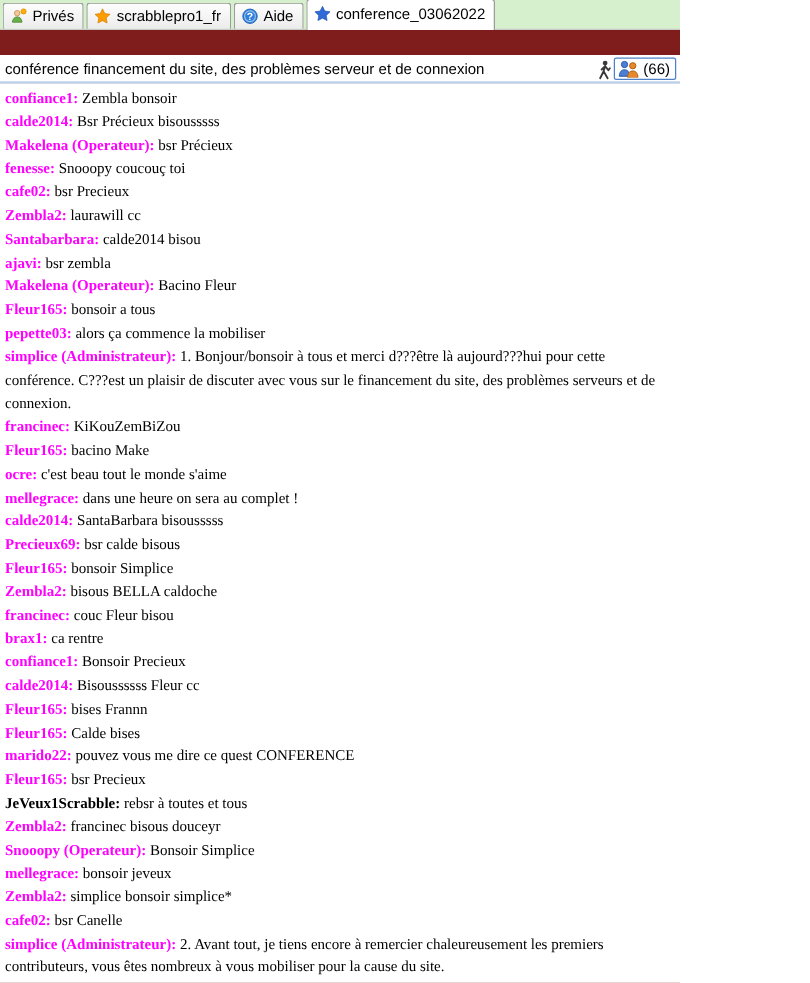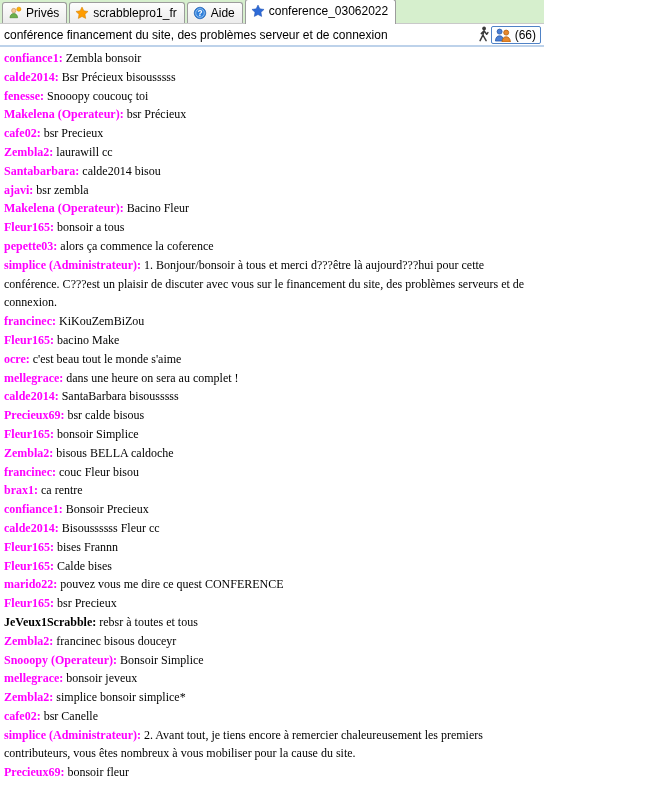--- a/index.html
+++ b/index.html
@@ -31,24 +31,24 @@
     z-index:2;
   }
   .tab-icon { display:inline-flex; width:14px; height:14px; }
   .tab-icon svg { width:14px; height:14px; }
   
   .topicbar {
     height:20px; background:#fff;
     border-bottom:2px solid #bdd2ea;
     display:flex; align-items:center;
     padding:1px 3px 0 4px; box-sizing:content-box;
-    font-size:12px; color:#000;
+    font-size:12px; color:#000;margin-top:20px;
   }
   .topic-text { flex:1 1 auto; white-space:nowrap; overflow:hidden; }
-  .topic-right { display:flex; align-items:flex-start; gap:0; }
+  .topic-right { display:flex; align-items:flex-end; gap:0; }
   .walk-icon { display:inline-flex; width:15px; height:16px; }
   .walk-icon svg { width:15px; height:16px; }
   .count-btn {
     display:flex; align-items:center; gap:3px;
     border:1px solid #4f82c6; border-radius:2px;
     background:#fdfeff; padding:0 4px 0 2px; height:18px;
     font-size:12px; color:#000; font-family:"Liberation Sans",sans-serif;
     cursor:pointer;
   }
   .count-btn svg { width:18px; height:14px; }
@@ -127,29 +127,29 @@
           </svg>
         </span>
         <span>(66)</span>
       </button>
     </span>
   </div>
 
   <div class="chat" id="chatlog">
       <div class="msg"><span class="user" style="color: rgb(255, 0, 255);">confiance1:</span><span class="text"> Zembla bonsoir</span></div>
       <div class="msg"><span class="user" style="color: rgb(255, 0, 255);">calde2014:</span><span class="text"> Bsr Précieux bisousssss</span></div>
+      <div class="msg"><span class="user" style="color: rgb(255, 0, 255);">Makelena (Operateur):</span><span class="text"> bsr Précieux</span></div>
       <div class="msg"><span class="user" style="color: rgb(255, 0, 255);">fenesse:</span><span class="text"> Snooopy coucouç toi</span></div>
-      <div class="msg"><span class="user" style="color: rgb(255, 0, 255);">Makelena (Operateur):</span><span class="text"> bsr Précieux</span></div>
       <div class="msg"><span class="user" style="color: rgb(255, 0, 255);">cafe02:</span><span class="text"> bsr Precieux</span></div>
       <div class="msg"><span class="user" style="color: rgb(255, 0, 255);">Zembla2:</span><span class="text"> laurawill cc</span></div>
       <div class="msg"><span class="user" style="color: rgb(255, 0, 255);">Santabarbara:</span><span class="text"> calde2014 bisou</span></div>
       <div class="msg"><span class="user" style="color: rgb(255, 0, 255);">ajavi:</span><span class="text"> bsr zembla</span></div>
       <div class="msg"><span class="user" style="color: rgb(255, 0, 255);">Makelena (Operateur):</span><span class="text"> Bacino Fleur</span></div>
       <div class="msg"><span class="user" style="color: rgb(255, 0, 255);">Fleur165:</span><span class="text"> bonsoir a tous</span></div>
-      <div class="msg"><span class="user" style="color: rgb(255, 0, 255);">pepette03:</span><span class="text"> alors ça commence la coference</span></div>
+      <div class="msg"><span class="user" style="color: rgb(255, 0, 255);">pepette03:</span><span class="text"> alors ça commence la mobiliser</span></div>
       <div class="msg"><span class="user" style="color: rgb(255, 0, 255);">simplice (Administrateur):</span><span class="text"> 1. Bonjour/bonsoir à tous et merci d???être là aujourd???hui pour cette conférence. C???est un plaisir de discuter avec vous sur le financement du site, des problèmes serveurs et de connexion.</span></div>
       <div class="msg"><span class="user" style="color: rgb(255, 0, 255);">francinec:</span><span class="text"> KiKouZemBiZou</span></div>
       <div class="msg"><span class="user" style="color: rgb(255, 0, 255);">Fleur165:</span><span class="text"> bacino Make</span></div>
       <div class="msg"><span class="user" style="color: rgb(255, 0, 255);">ocre:</span><span class="text"> c'est beau tout le monde s'aime</span></div>
       <div class="msg"><span class="user" style="color: rgb(255, 0, 255);">mellegrace:</span><span class="text"> dans une heure on sera au complet !</span></div>
       <div class="msg"><span class="user" style="color: rgb(255, 0, 255);">calde2014:</span><span class="text"> SantaBarbara bisousssss</span></div>
       <div class="msg"><span class="user" style="color: rgb(255, 0, 255);">Precieux69:</span><span class="text"> bsr calde bisous</span></div>
       <div class="msg"><span class="user" style="color: rgb(255, 0, 255);">Fleur165:</span><span class="text"> bonsoir Simplice</span></div>
       <div class="msg"><span class="user" style="color: rgb(255, 0, 255);">Zembla2:</span><span class="text"> bisous BELLA caldoche</span></div>
       <div class="msg"><span class="user" style="color: rgb(255, 0, 255);">francinec:</span><span class="text"> couc Fleur bisou</span></div>

